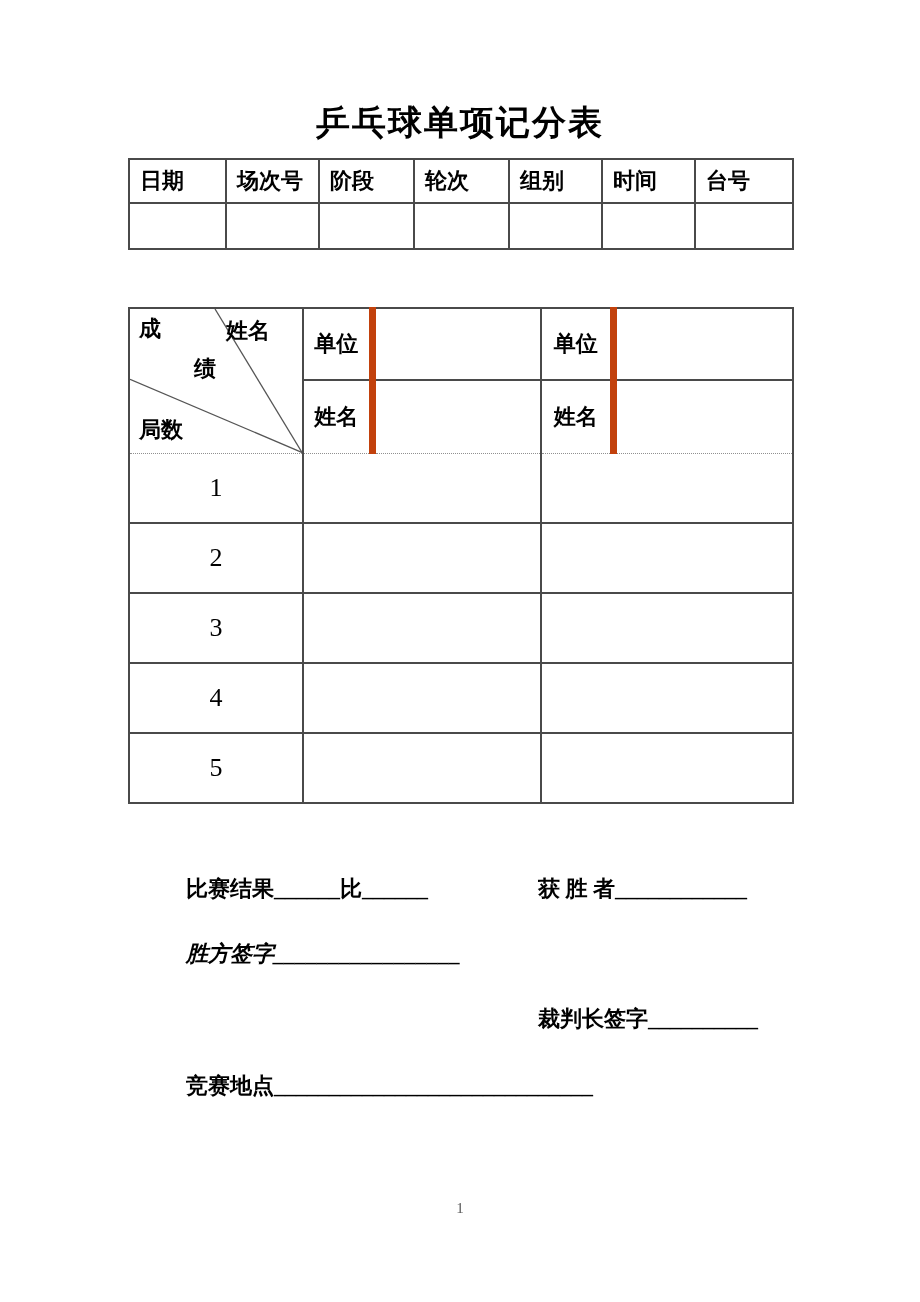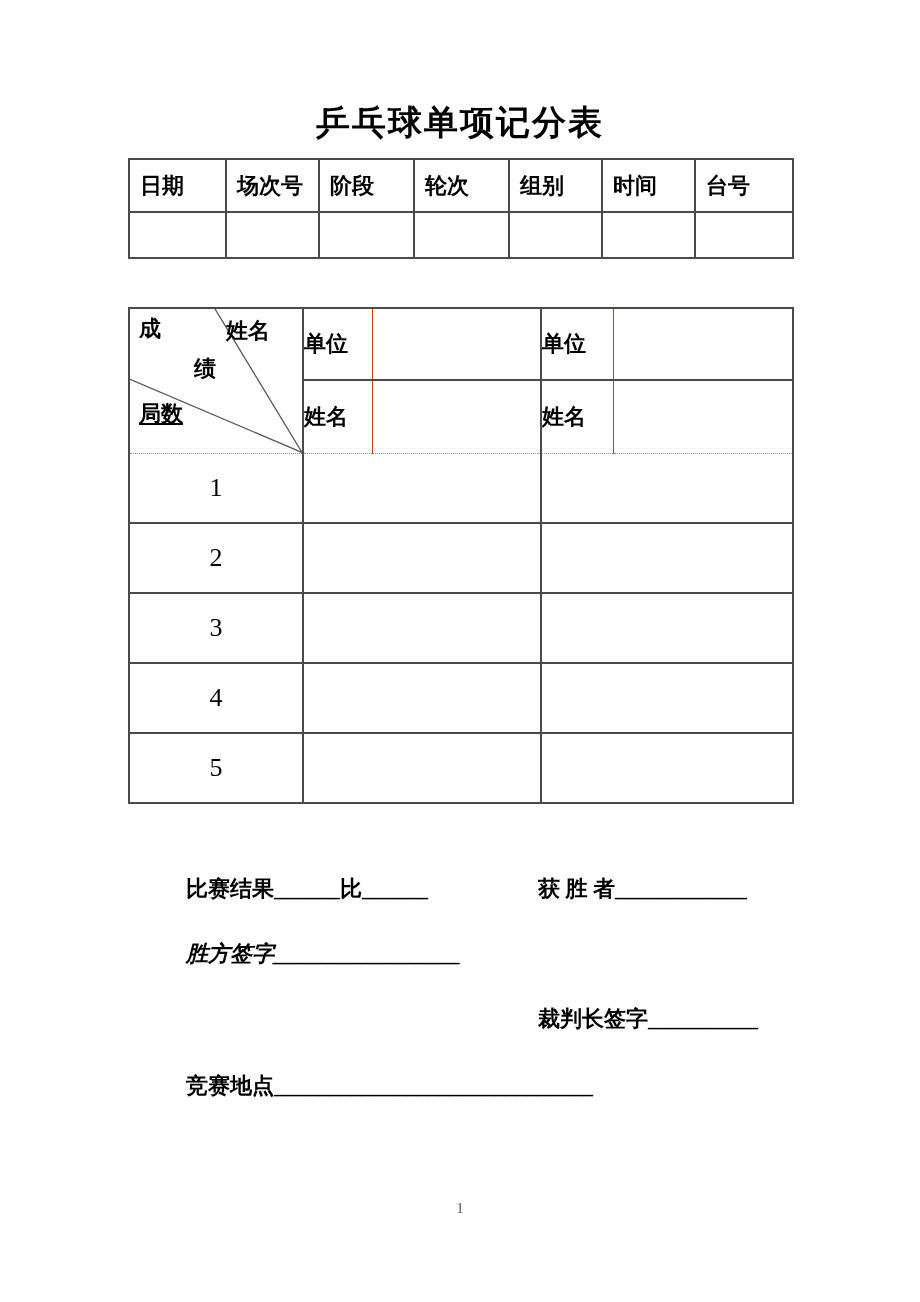--- a/index.html
+++ b/index.html
@@ -31,50 +31,50 @@
   }
   
   .info-table { left: 128px; top: 158px; width: 664px; }
   .info-table td {
     border: 2px solid #4a4a4a;
     font-size: 22px;
     font-weight: 600;
     padding-left: 10px;
     vertical-align: middle;
   }
-  .info-table tr.hdr td { height: 53px; }
+  .info-table tr.hdr td { height: 44px; }
   .info-table tr.blank td { height: 46px; }
   
   .score-table { left: 128px; top: 307px; width: 664px; }
   .score-table td {
     border: 2px solid #4a4a4a;
     font-size: 22px;
     font-weight: 600;
     vertical-align: middle;
   }
   .score-table tr.unit-row td { height: 72px; }
   .score-table tr.name-row td { height: 73px; }
   .score-table tr.game-row td { height: 70px; }
-  .score-table td.lbl { text-align: left; padding: 0; border-right: 1px solid #c2410c; }
+  .score-table td.lbl { text-align: center; padding: 0; border-right: 7px solid #c2410c; }
   .score-table td.val { border-left: 1px solid #909090; }
   .score-table tr.name-row td { border-bottom: 1px dotted #909090; }
   .score-table td.diag { border-bottom: 1px dotted #909090; }
   .score-table tr.game-row.first td { border-top: 1px dotted #909090; }
   .score-table td.num {
     text-align: center;
     font-size: 26px;
     font-weight: 400;
   }
   td.diag { position: relative; padding: 0; }
   td.diag svg { position: absolute; inset: 0; width: 100%; height: 100%; }
   td.diag .dlab { position: absolute; font-size: 22px; font-weight: 600; line-height: 1.2; white-space: nowrap; }
   .d-cheng { left: 9px;  top: 7px; }
   .d-ji    { left: 64px; top: 47px; }
   .d-xm    { left: 96px; top: 9px; }
-  .d-js    { left: 9px;  top: 92px; text-decoration: underline; }
+  .d-js    { left: 9px;  top: 108px; }
   
   .fline {
     position: absolute;
     font-size: 22px;
     font-weight: 600;
     line-height: 30px;
     white-space: nowrap;
   }
   .col-l { left: 168px; margin-left: 18px; }
   .col-r { left: 538px; text-align: right; }

